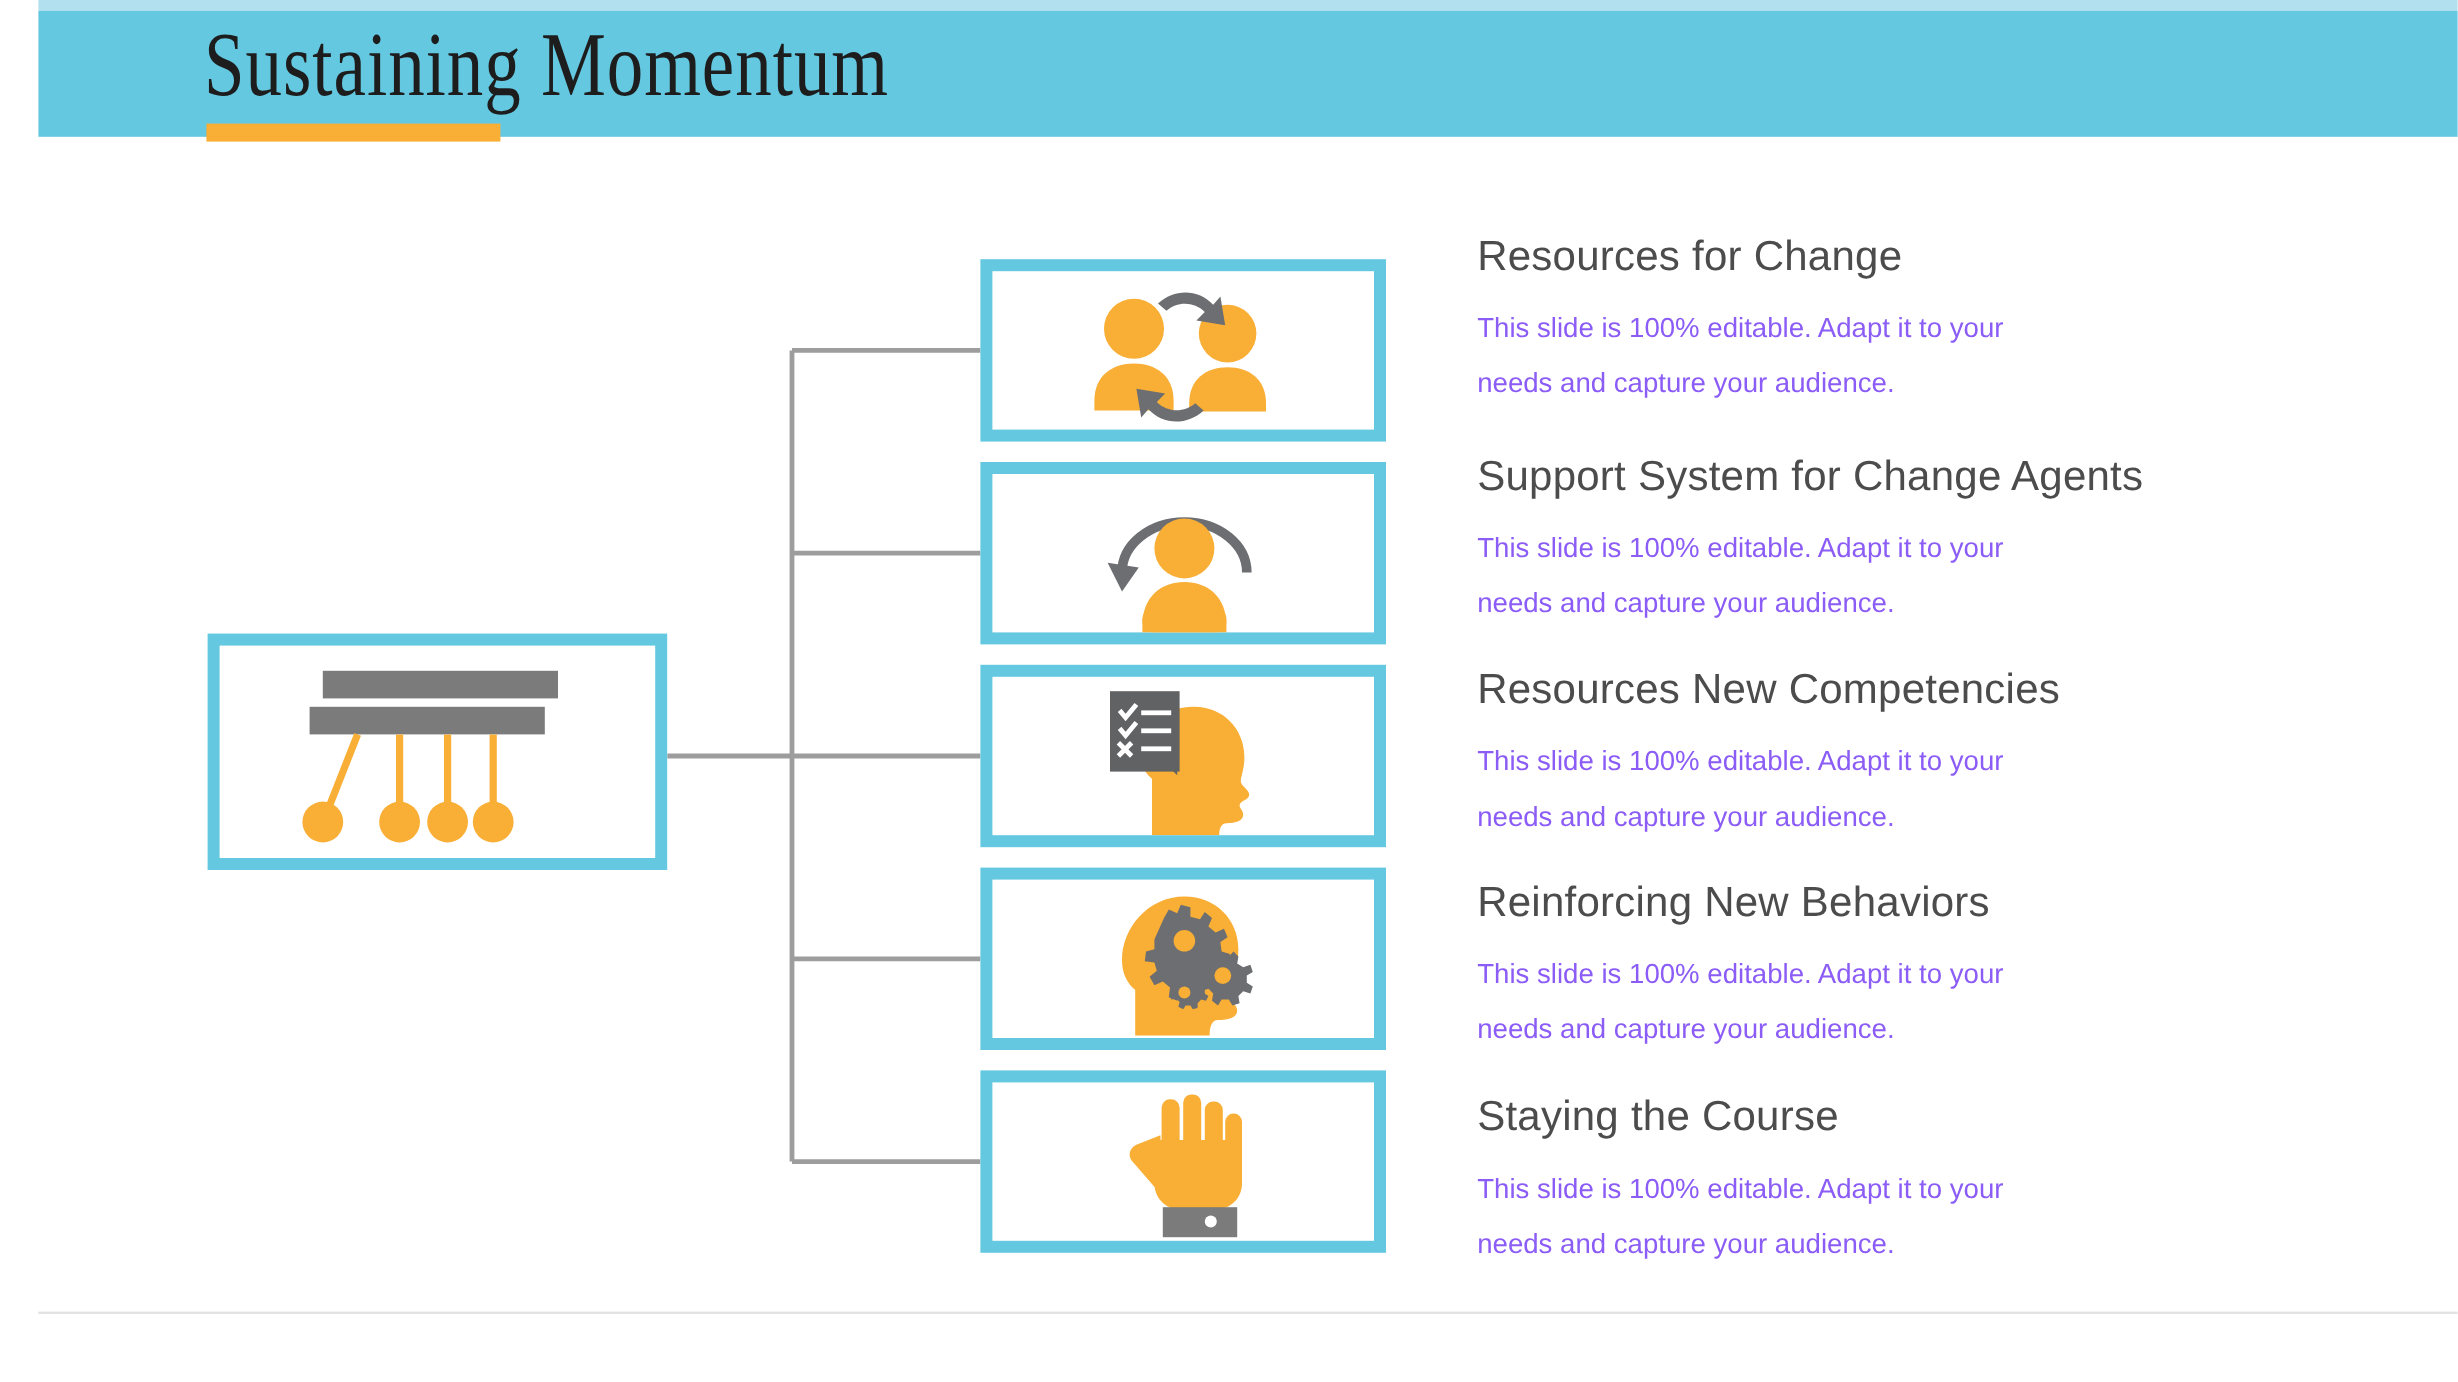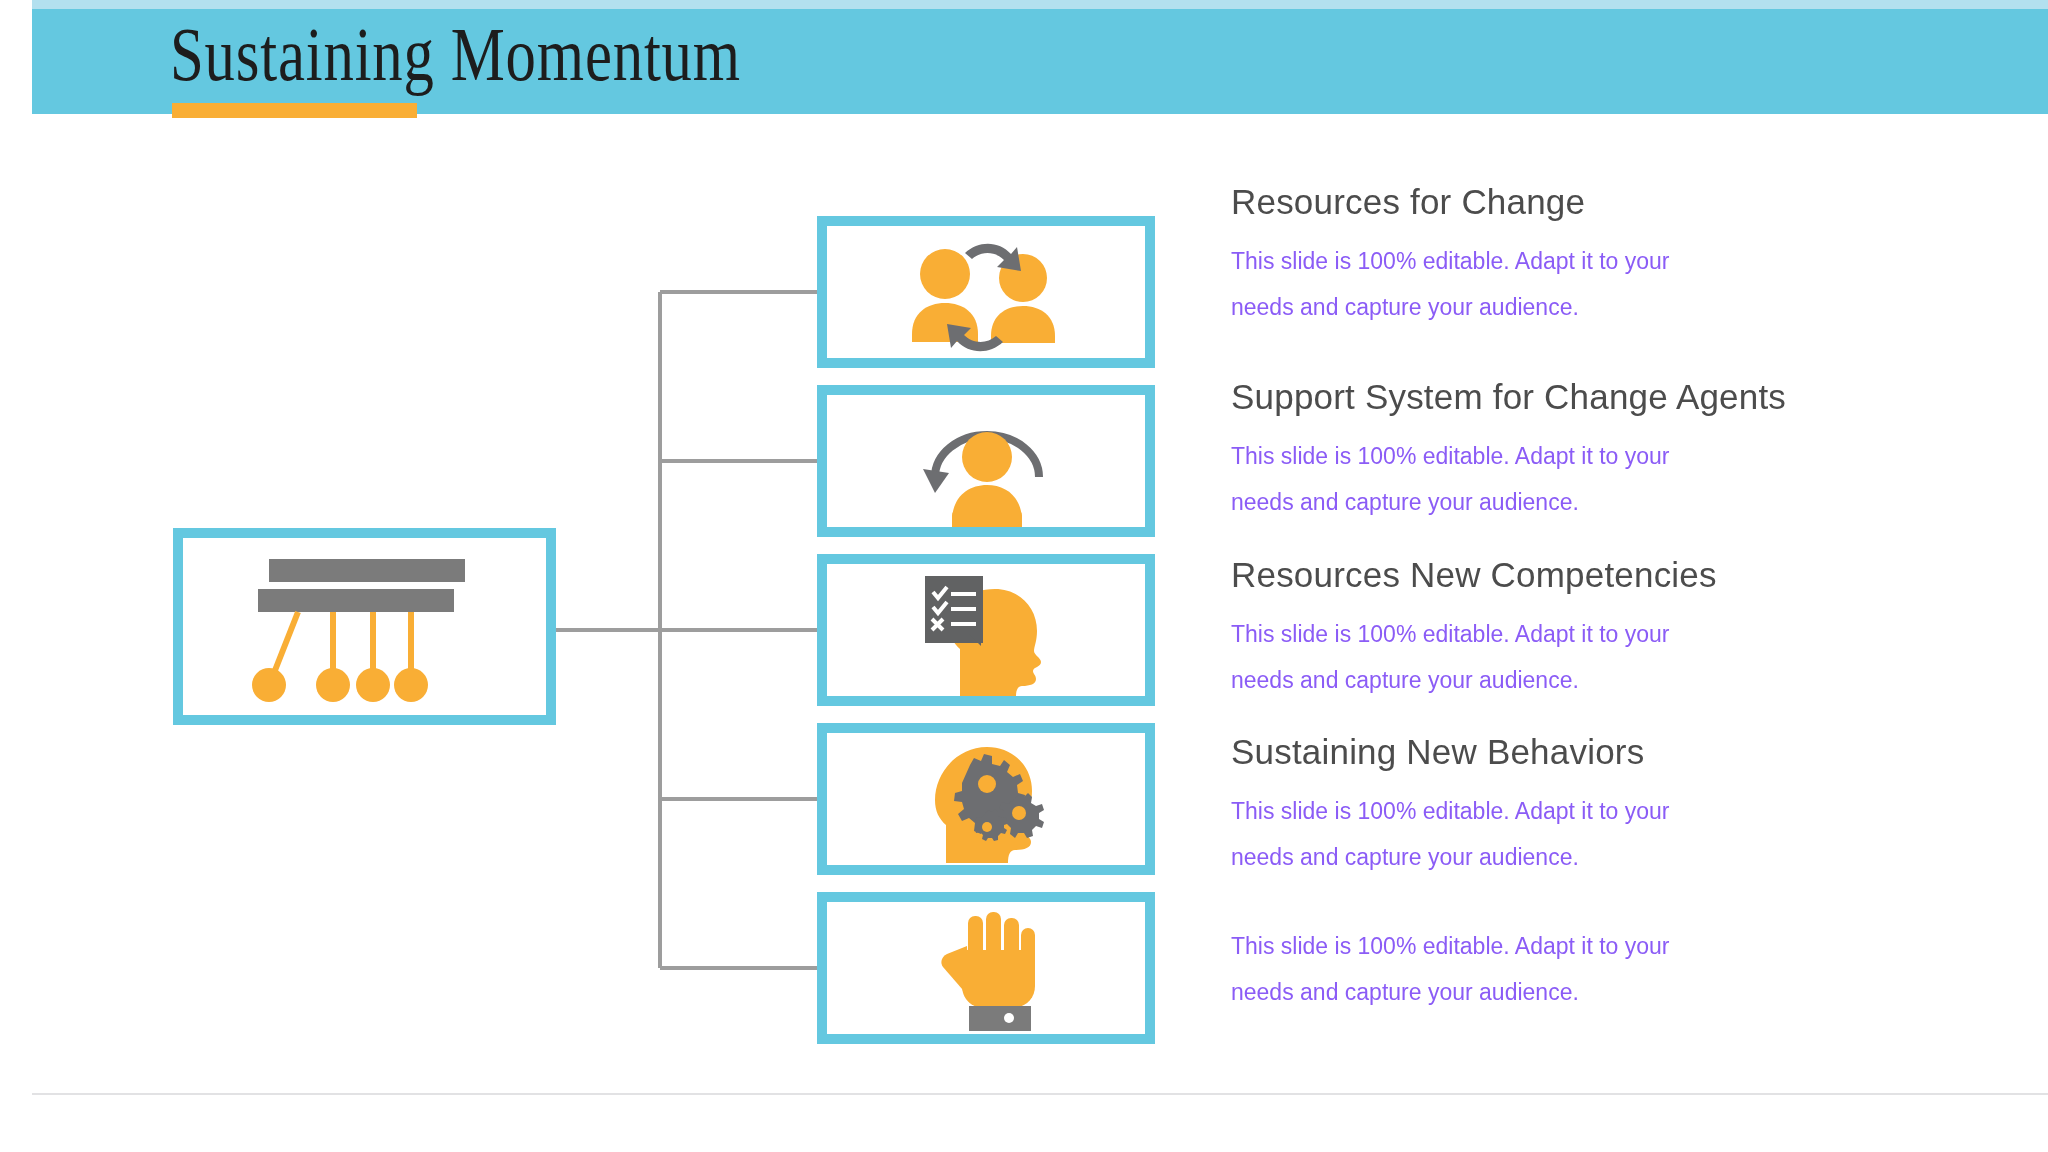--- a/index.html
+++ b/index.html
@@ -140,34 +140,35 @@
         <rect x="177" y="16" width="15" height="58" rx="7"></rect>
         <rect x="194" y="26" width="14" height="50" rx="7"></rect>
         <path d="M140 44l-20 8c-6 3-7 9-4 13l26 30z"></path>
         <path d="M135 48h73v36c0 12-9 22-23 22h-28c-13 0-22-10-22-22z"></path>
       </g>
       <rect x="142" y="104" width="62" height="25" fill="#7b7b7b"></rect>
       <circle cx="182" cy="116" r="5" fill="#fff"></circle>
     </svg>
   </div>
 
-  <div class="txt" style="top:180px">
+  <div class="txt" style="top:192px">
     <h3>Resources for Change</h3>
     <p>This slide is 100% editable. Adapt it to your needs and capture your audience.</p>
   </div>
   <div class="txt" style="top:375px">
     <h3>Support System for Change Agents</h3>
     <p>This slide is 100% editable. Adapt it to your needs and capture your audience.</p>
   </div>
   <div class="txt" style="top:553px">
     <h3>Resources New Competencies</h3>
     <p>This slide is 100% editable. Adapt it to your needs and capture your audience.</p>
   </div>
   <div class="txt" style="top:730px">
-    <h3>Sustaining New Behaviors</h3>
+    <h3>Reinforcing New Behaviors</h3>
     <p>This slide is 100% editable. Adapt it to your needs and capture your audience.</p>
   </div>
   <div class="txt" style="top:909px">
+    <h3>Staying the Course</h3>
     <p>This slide is 100% editable. Adapt it to your needs and capture your audience.</p>
   </div>
 
   <div class="footer-rule"></div>
 </div>
 
 </body></html>

